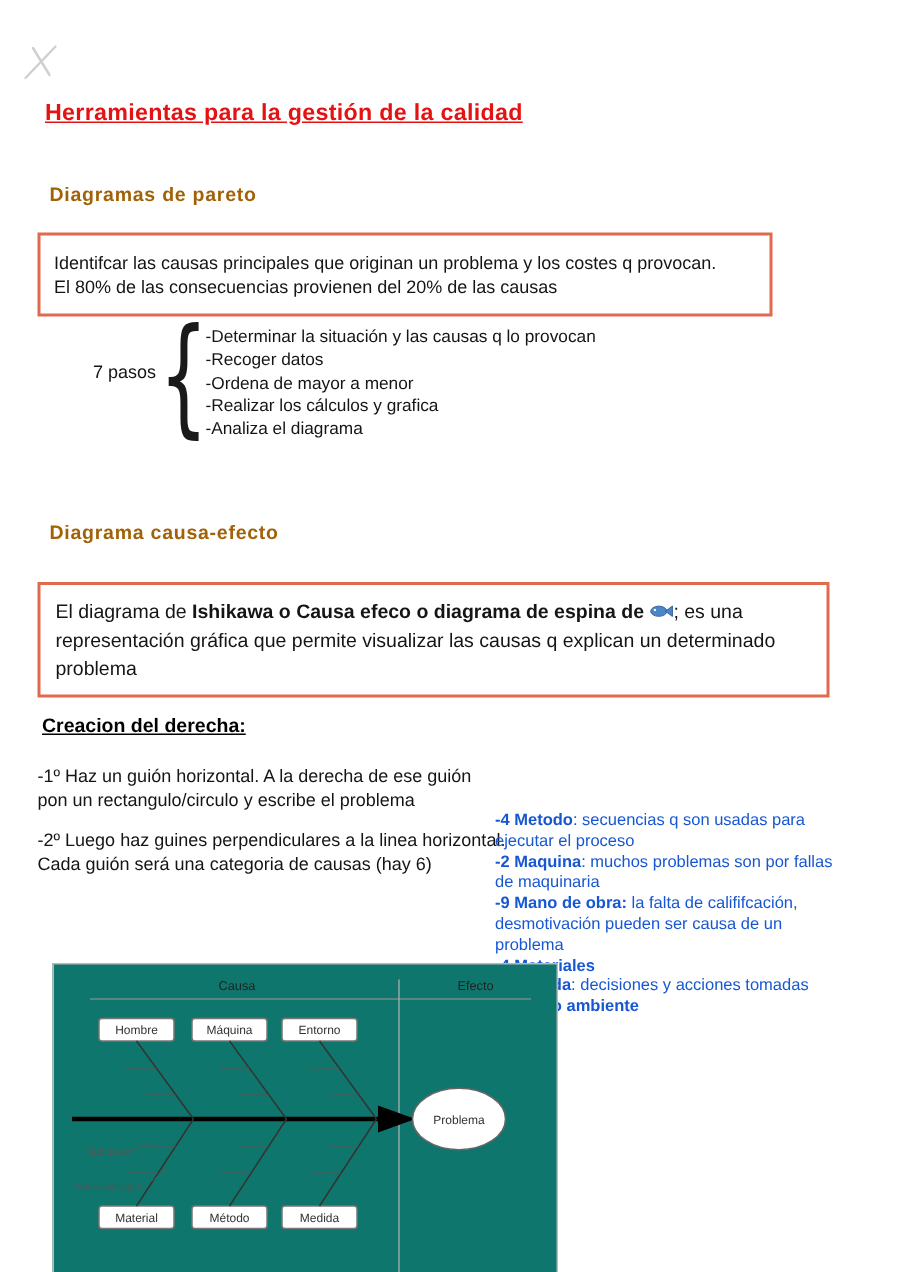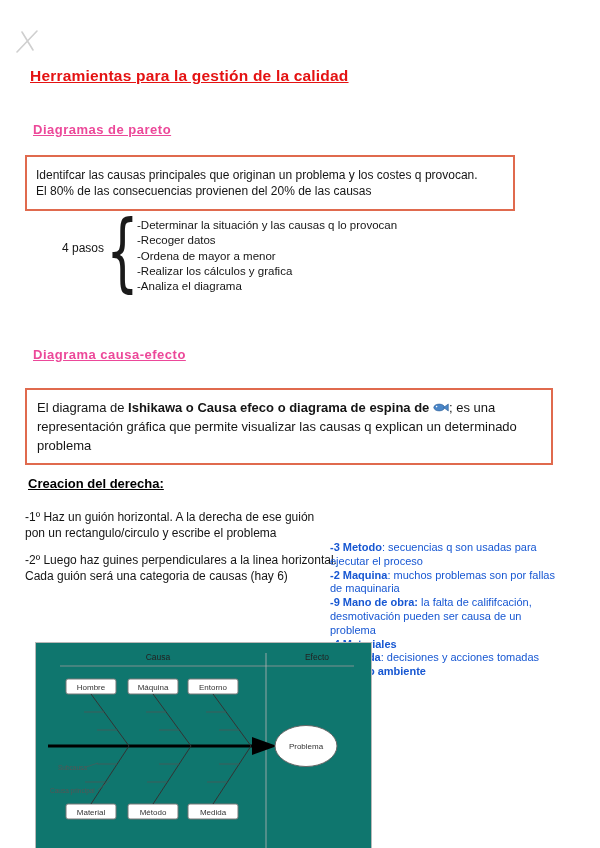--- a/index.html
+++ b/index.html
@@ -4,21 +4,21 @@
 <style>
   html,body{margin:0;padding:0;background:#ffffff;}
   .page{position:relative;width:600px;height:848px;background:#fff;font-family:"Liberation Sans",sans-serif;color:#111;overflow:hidden;margin-top:24px;}
 
   .corner{position:absolute;}
   #corner-tl{left:13px;top:4px;}
   #corner-br{left:550px;top:824px;}
 
   .title{position:absolute;left:30px;top:43px;font-size:15.5px;font-weight:bold;color:#e41212;text-decoration:underline;letter-spacing:0.2px;}
 
-  .green-heading{position:absolute;font-size:13px;font-weight:bold;color:#ec4899;text-decoration:underline;letter-spacing:0.5px;}
+  .green-heading{position:absolute;font-size:13px;font-weight:bold;color:#a16207;letter-spacing:0.5px;}
   #pareto-heading{left:33px;top:98px;}
   #causa-heading{left:33px;top:323px;}
 
   .callout{position:absolute;border:2px solid #e06a4e;background:#fff;color:#151515;}
   #pareto-callout{left:25px;top:131px;width:468px;padding:10px 9px;font-size:12px;line-height:16px;}
   #causa-callout{left:25px;top:364px;width:504px;padding:8px 10px;font-size:13px;line-height:19px;}
 
   #steps-label{position:absolute;left:62px;top:217px;font-size:12px;color:#151515;}
   #steps-brace{position:absolute;left:106px;top:186px;font-size:86px;line-height:82px;font-family:"DejaVu Sans",sans-serif;font-weight:400;color:#1a1a1a;transform:scaleX(0.6);transform-origin:left top;}
   #steps-list{position:absolute;left:137px;top:194px;font-size:11.5px;line-height:15.3px;color:#151515;}
@@ -50,21 +50,21 @@
 
   <div class="title">Herramientas para la gestión de la calidad</div>
 
   <div id="pareto-heading" class="green-heading">Diagramas de pareto</div>
 
   <div id="pareto-callout" class="callout">
     <div>Identifcar las causas principales que originan un problema y los costes q provocan.</div>
     <div>El 80% de las consecuencias provienen del 20% de las causas</div>
   </div>
 
-  <div id="steps-label">4 pasos</div>
+  <div id="steps-label">7 pasos</div>
   <div id="steps-brace">{</div>
   <div id="steps-list">
     <div>-Determinar la situación y las causas q lo provocan</div>
     <div>-Recoger datos</div>
     <div>-Ordena de mayor a menor</div>
     <div>-Realizar los cálculos y grafica</div>
     <div>-Analiza el diagrama</div>
   </div>
 
   <div id="causa-heading" class="green-heading">Diagrama causa-efecto</div>
@@ -75,21 +75,21 @@
         <polygon points="10.6,5.5 15.3,2 15.3,9" fill="#4a86c8" stroke="#2b5c94" stroke-width="0.6"></polygon>
         <circle cx="3.6" cy="4.6" r="0.8" fill="#fff"></circle>
       </svg><span>; es una representación gráfica que permite visualizar las causas q explican un determinado problema</span>
   </div>
 
   <div id="creacion-heading">Creacion del derecha:</div>
   <div id="creacion-step1" class="para">-1º Haz un guión horizontal. A la derecha de ese guión pon un rectangulo/circulo y escribe el problema</div>
   <div id="creacion-step2" class="para">-2º Luego haz guines perpendiculares a la linea horizontal. Cada guión será una categoria de causas (hay 6)</div>
 
   <div id="categorias">
-    <div class="cat"><b>-3 Metodo</b><span>: secuencias q son usadas para ejecutar el proceso</span></div>
+    <div class="cat"><b>-4 Metodo</b><span>: secuencias q son usadas para ejecutar el proceso</span></div>
     <div class="cat"><b>-2 Maquina</b><span>: muchos problemas son por fallas de maquinaria</span></div>
     <div class="cat"><b>-9 Mano de obra:</b><span> la falta de calififcación, desmotivación pueden ser causa de un problema</span></div>
     <div class="cat"><b>-4 Materiales</b><span></span></div>
     <div class="cat"><b>-5 Medida</b><span>: decisiones y acciones tomadas</span></div>
     <div class="cat"><b>-6 Medio ambiente</b><span></span></div>
   </div>
 
   <div id="fishbone">
     <svg viewBox="0 0 335 213">
 

